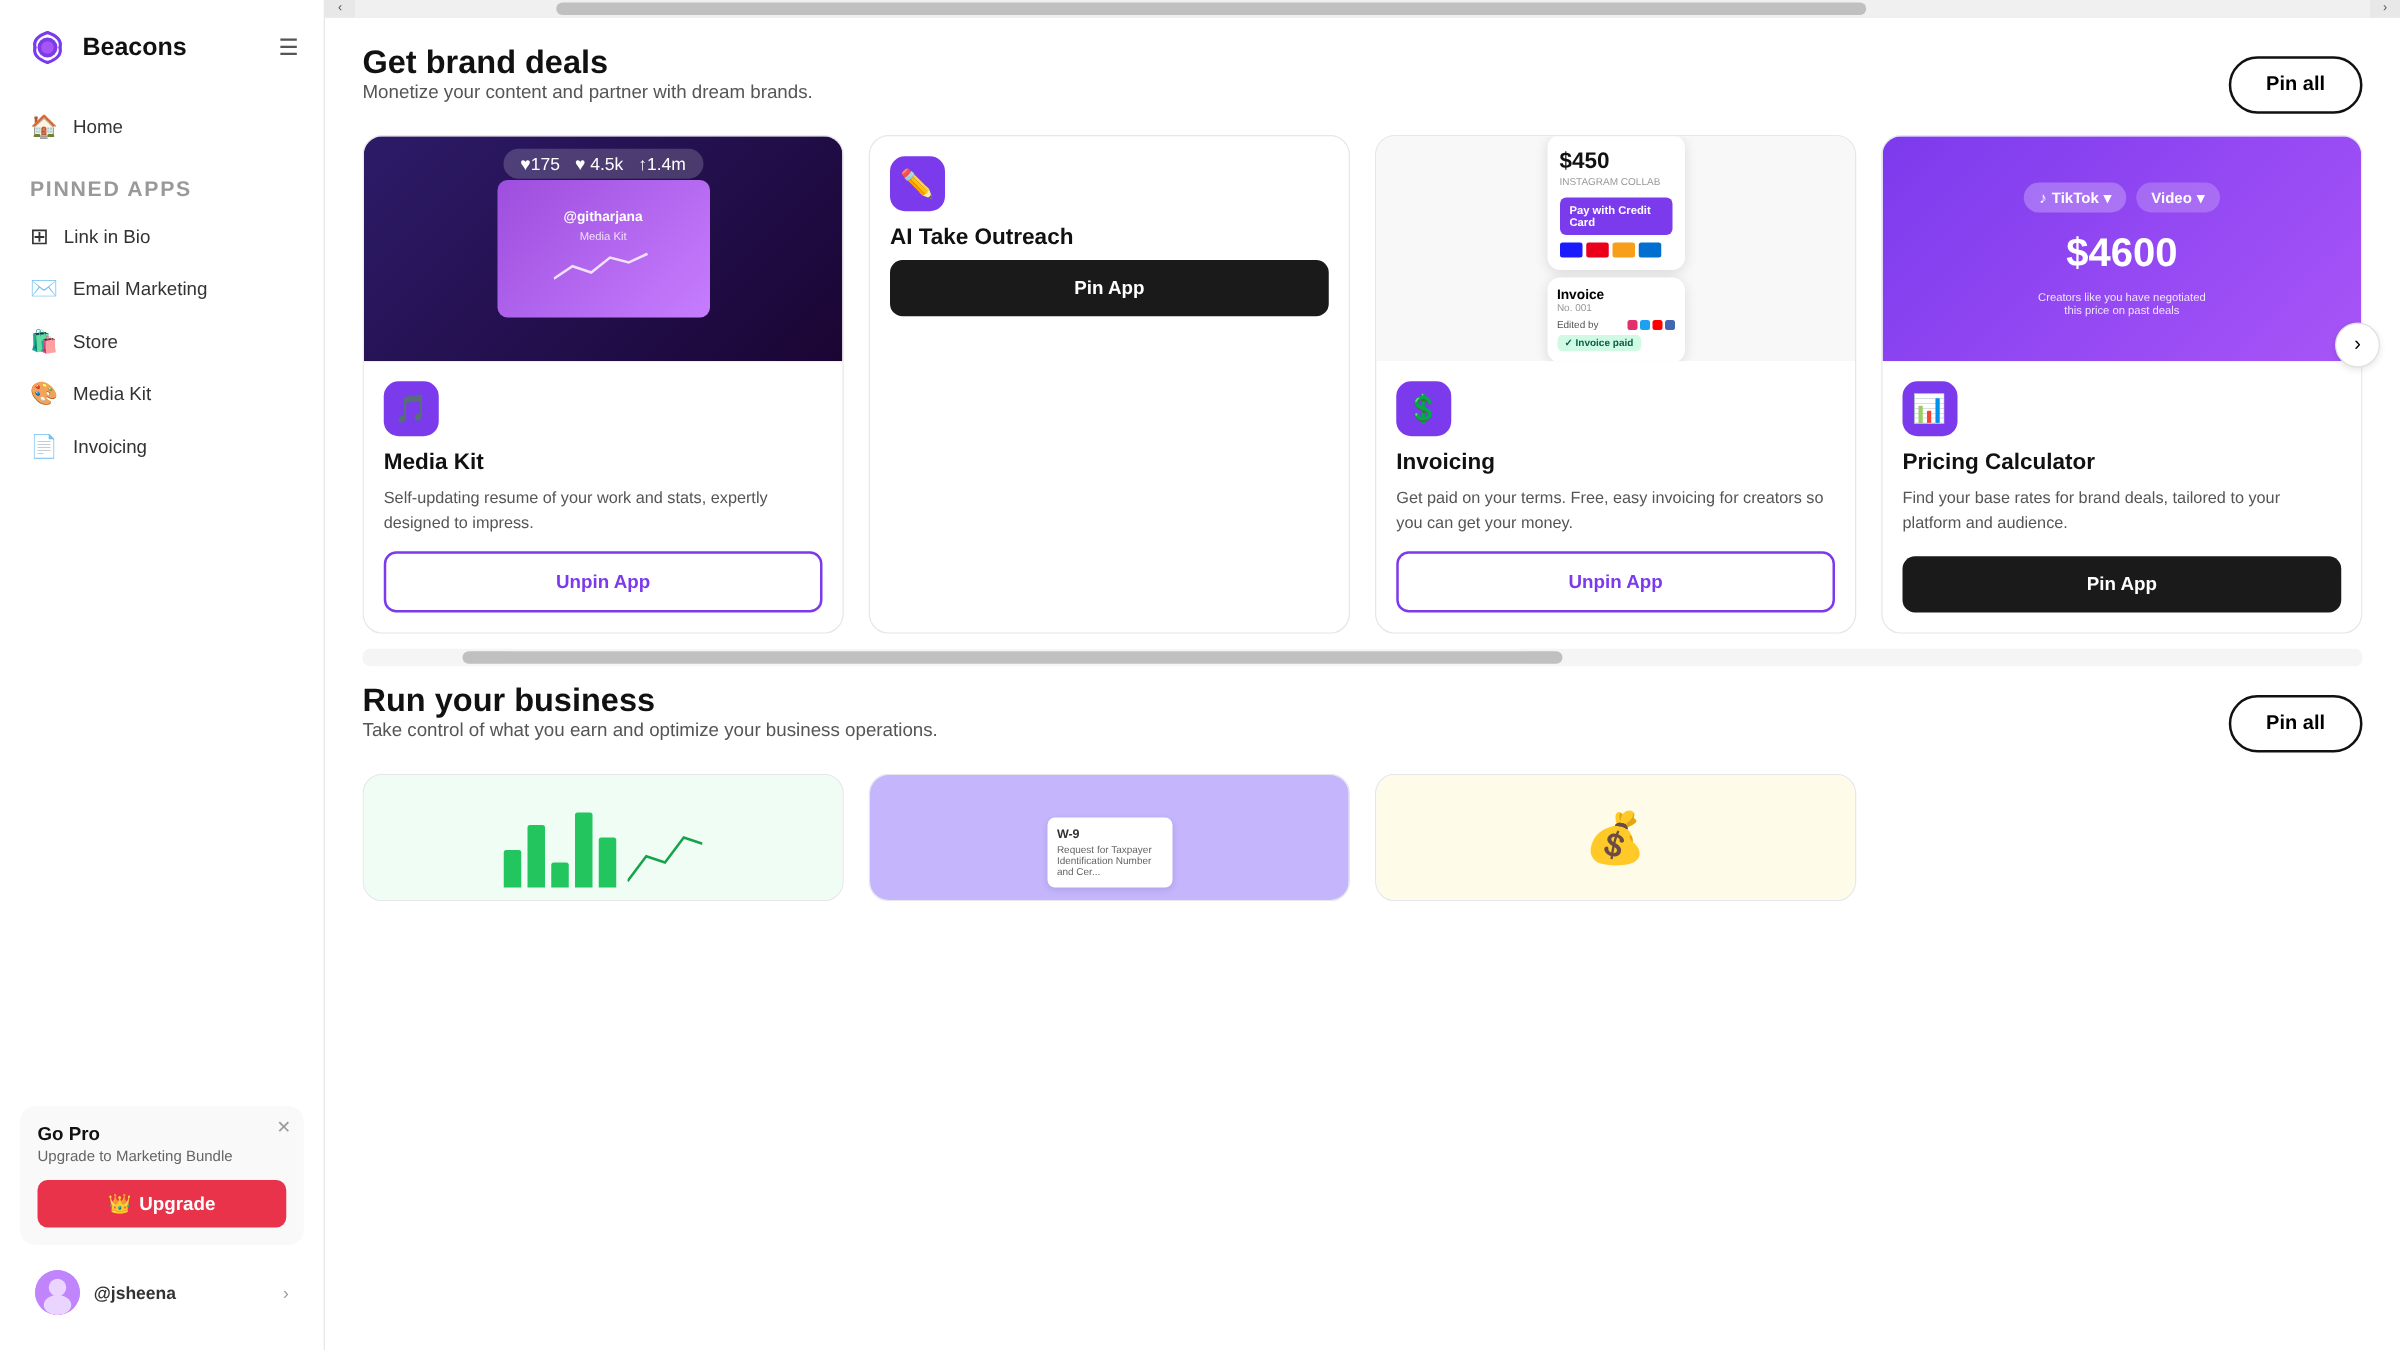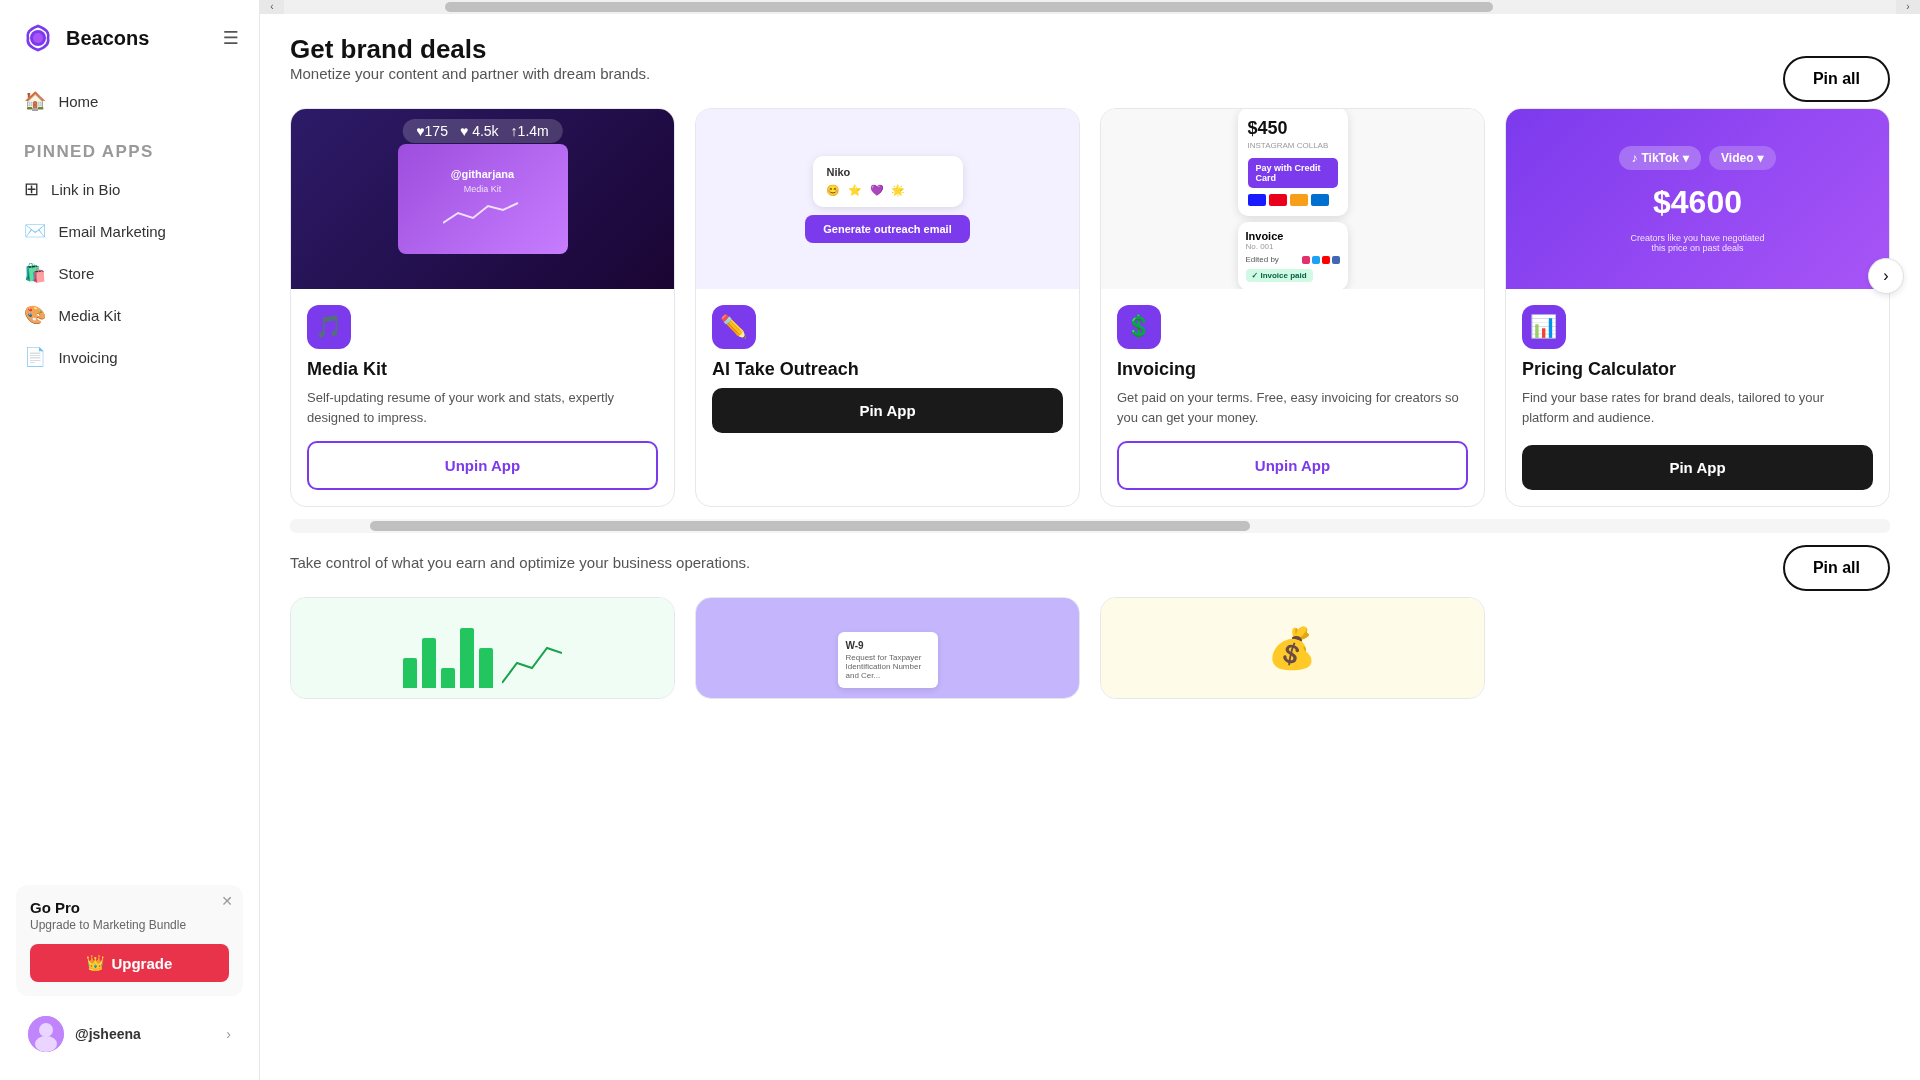--- a/index.html
+++ b/index.html
@@ -188,21 +188,21 @@
       border-radius: 5px;
     }
 
     .content-area {
       padding: 20px 30px 30px;
     }
 
     
     .section-header {
       display: flex;
-      align-items: flex-end;
+      align-items: center;
       justify-content: space-between;
       margin-bottom: 6px;
     }
     .section-title {
       font-size: 26px;
       font-weight: 700;
       color: #111;
     }
     .section-subtitle {
       font-size: 15px;
@@ -442,36 +442,20 @@
               <div style="margin-bottom:10px;">
                 <div style="width:44px;height:44px;border-radius:12px;background:#7c3aed;display:flex;align-items:center;justify-content:center;font-size:22px;">🎵</div>
               </div>
               <div class="card-title">Media Kit</div>
               <div class="card-desc">Self-updating resume of your work and stats, expertly designed to impress.</div>
               <button class="card-btn btn-unpin">Unpin App</button>
             </div>
           </div>
 
           <div class="app-card">
-            <div class="card-image">
-              <div class="outreach-preview">
-                <div style="display:flex;flex-direction:column;gap:8px;align-items:center;width:100%;">
-                  <div style="background:#fff;border-radius:10px;padding:10px 14px;font-size:11px;color:#333;box-shadow:0 2px 8px rgba(0,0,0,0.1);width:150px;">
-                    <div style="font-weight:600;margin-bottom:4px;">Niko</div>
-                    <div style="display:flex;gap:8px;margin-top:6px;">
-                      <span>😊</span>
-                        <span>⭐</span>
-                        <span>💜</span>
-                        <span>🌟</span>
-                    </div>
-                  </div>
-                  <div style="background:#7c3aed;color:white;border-radius:8px;padding:8px 18px;font-size:11px;font-weight:600;">Generate outreach email</div>
-                </div>
-              </div>
-            </div>
             <div class="card-body">
               <div style="margin-bottom:10px;">
                 <div style="width:44px;height:44px;border-radius:12px;background:#7c3aed;display:flex;align-items:center;justify-content:center;font-size:22px;">✏️</div>
               </div>
               <div class="card-title">AI Take Outreach</div>
               <button class="card-btn btn-pin">Pin App</button>
             </div>
           </div>
 
           <div class="app-card">
@@ -550,20 +534,21 @@
       </div>
     </div>
 
     <div style="height:14px;background:#f5f5f5;border-radius:6px;margin:12px 0;position:relative;overflow:hidden;">
       <div style="position:absolute;top:2px;left:5%;width:55%;height:10px;background:#c0c0c0;border-radius:5px;"></div>
     </div>
 
     <div>
       <div class="section-header">
         <div>
+          <div class="section-title">Run your business</div>
           <div class="section-subtitle">Take control of what you earn and optimize your business operations.</div>
         </div>
         <button class="pin-all-btn">Pin all</button>
       </div>
 
       <div class="cards-row">
 
         <div class="app-card">
           <div class="card-image" style="height:100px;">
             <div style="background:#f0fdf4;height:100%;display:flex;align-items:flex-end;justify-content:center;padding:10px;gap:5px;">

